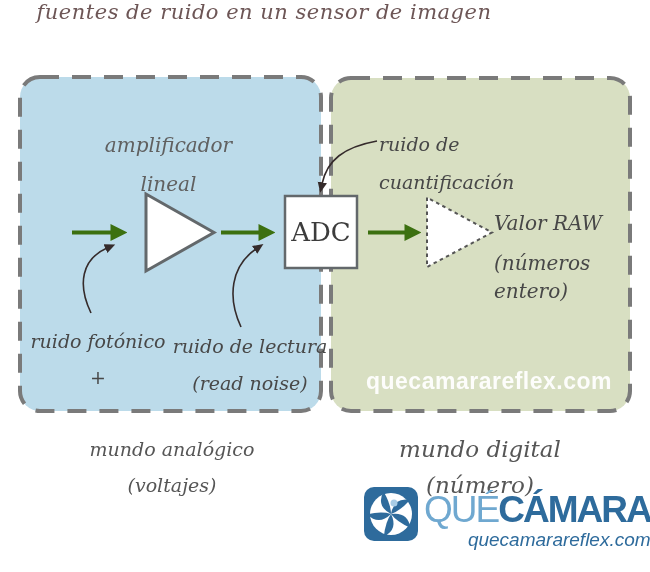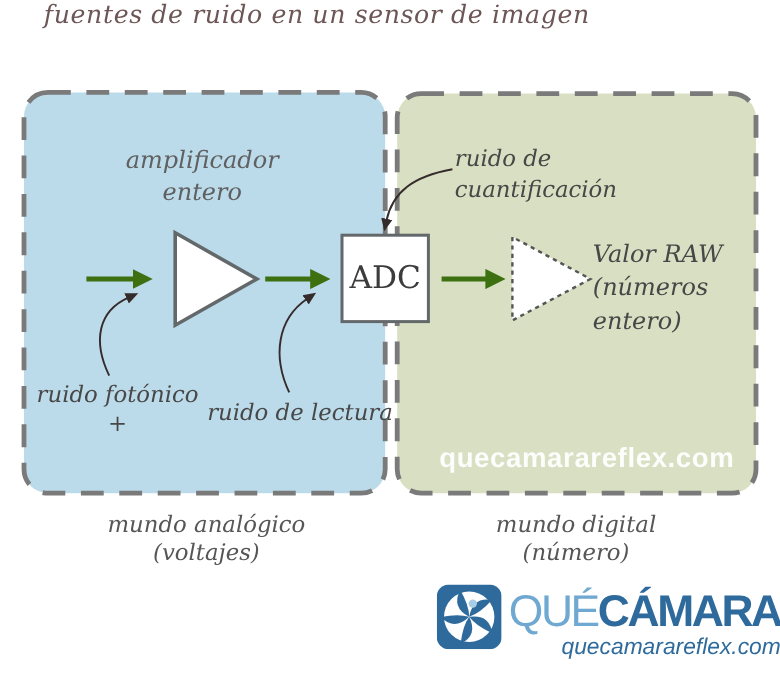--- a/index.html
+++ b/index.html
@@ -10,41 +10,41 @@
     font-family:"DejaVu Serif",serif;
     overflow:hidden;
   }
   #diagram-svg{position:absolute;left:0;top:0;}
   .t{
     position:absolute;
     font-family:"DejaVu Serif",serif;
     font-style:italic;
     color:#4a4a4a;
   }
-  .t span{display:block;}
+  .t span{display:block;margin-top:12px;}
   .title{
     left:0;top:21;width:528px;
     text-align:center;
     font-size:21px;
     color:#6d5656;
     letter-spacing:.5px;
   }
   .amp-label{left:86px;top:120px;width:165px;text-align:center;font-size:20px;line-height:27px;color:#606060;}
   .quant-label{left:379px;top:119px;font-size:19px;line-height:26px;color:#474747;}
   .raw-label{left:494px;top:197px;font-size:20px;line-height:28px;color:#474747;}
   .iso-label{left:382px;top:291px;width:130px;text-align:center;font-size:20px;line-height:27px;color:#474747;}
   .photon-label{left:20px;top:317px;width:156px;text-align:center;font-size:19px;line-height:24px;color:#484848;}
-  .read-label{left:170px;top:332px;width:160px;text-align:center;font-size:19px;line-height:25px;color:#484848;}
+  .read-label{left:170px;top:322px;width:160px;text-align:center;font-size:19px;line-height:25px;color:#484848;}
   .watermark{
     left:350px;top:368px;width:262px;text-align:right;
     font-family:"Liberation Sans",sans-serif;font-style:normal;font-weight:bold;
     font-size:23px;color:rgba(255,255,255,0.93);letter-spacing:.5px;
   }
   .analog-caption{left:72px;top:425px;width:200px;text-align:center;font-size:19px;line-height:24px;color:#565656;}
-  .digital-caption{left:380px;top:425px;width:200px;text-align:center;font-size:19px;line-height:24px;color:#565656;}
+  .digital-caption{left:380px;top:425px;width:200px;text-align:center;font-size:23px;line-height:24px;color:#565656;}
   .adc-label{
     left:285px;top:196px;width:72px;height:72px;
     display:flex;align-items:center;justify-content:center;
     font-style:normal;font-size:26px;color:#3c3c3c;
   }
   .upright{font-style:normal;}
   
   .logo{
     position:absolute;left:364px;top:487px;
     display:flex;align-items:flex-start;
@@ -93,30 +93,31 @@
 
     <path d="M 91 313 C 77 284 82 259 107 248" fill="none" stroke="#352b2b" stroke-width="1.6" marker-end="url(#dark-head)"></path>
     <path d="M 241 327 C 227 297 231 266 256 249" fill="none" stroke="#352b2b" stroke-width="1.6" marker-end="url(#dark-head)"></path>
     <path d="M 377 141 C 344 147 327 160 322 184" fill="none" stroke="#352b2b" stroke-width="1.6" marker-end="url(#dark-head)"></path>
   </svg>
 
   <div class="t title">fuentes de ruido en un sensor de imagen</div>
 
   <div class="t amp-label">
     <span>amplificador</span>
-    <span>entero</span>
+    <span>lineal</span>
   </div>
 
   <div class="t photon-label">
     <span>ruido fotónico</span>
     <span>+</span>
   </div>
 
   <div class="t read-label">
     <span>ruido de lectura</span>
+    <span>(read noise)</span>
   </div>
 
   <div class="t adc-label">ADC</div>
 
   <div class="t quant-label">
     <span>ruido de</span>
     <span>cuantificación</span>
   </div>
 
   <div class="t raw-label">

